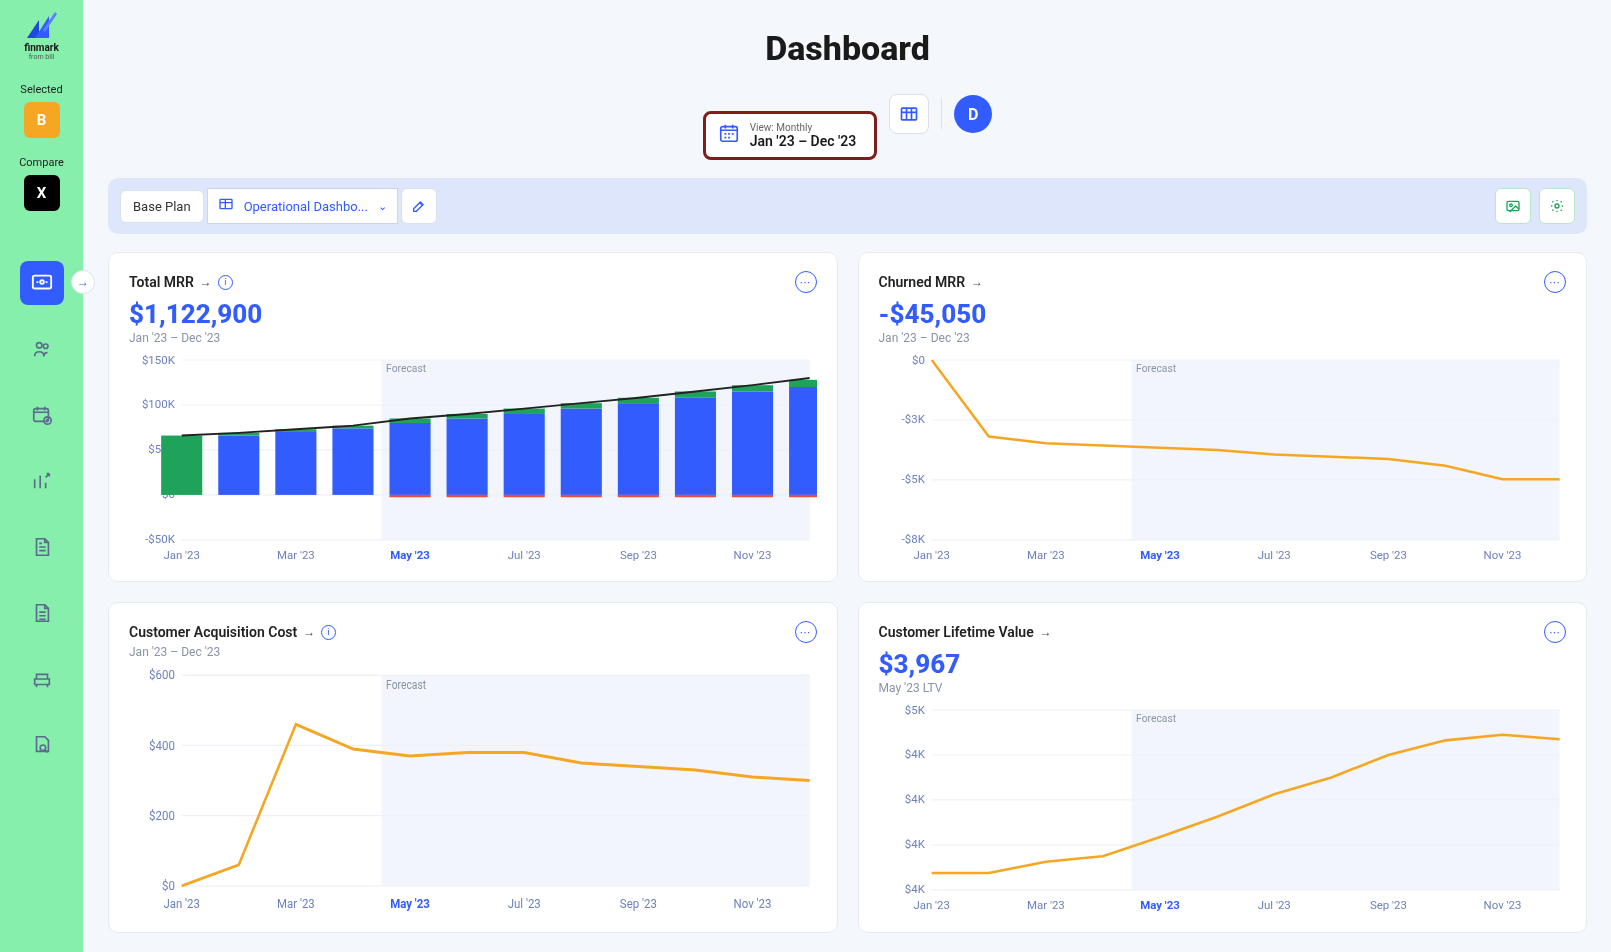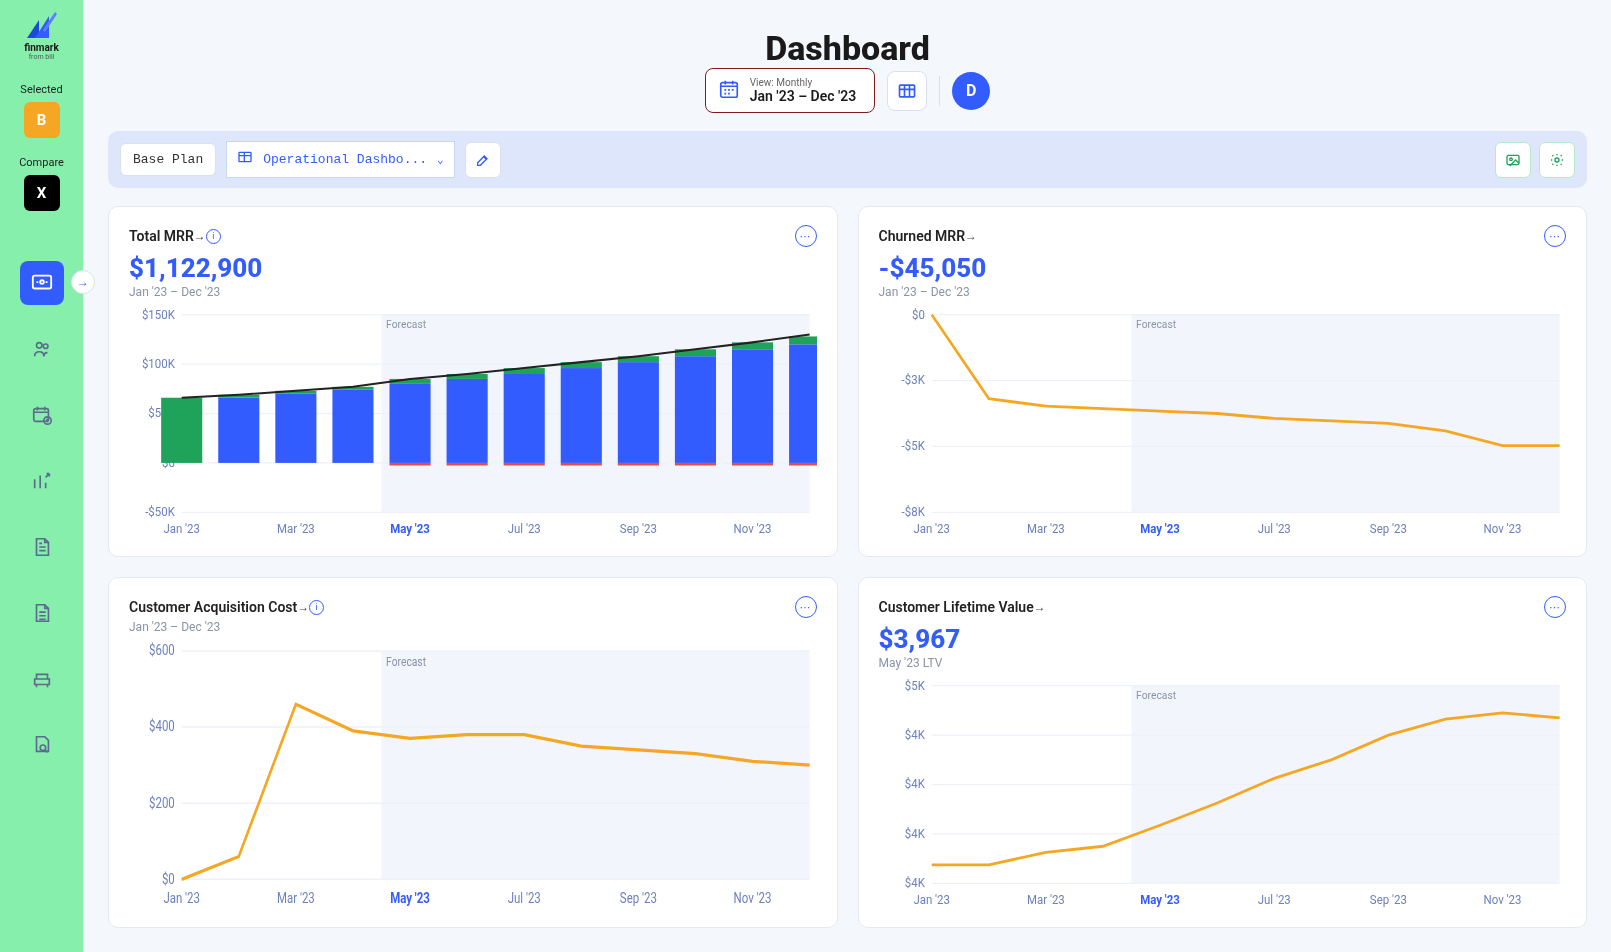--- a/index.html
+++ b/index.html
@@ -15,42 +15,42 @@
 .side-box.orange { background: #f5a623; }
 .side-box.black { background: #000; }
 .expand-btn { position: absolute; right: -12px; top: 270px; width: 24px; height: 24px; border-radius: 50%; background: #fff; border: 1px solid #d9e1ef; display:flex; align-items:center; justify-content:center; cursor:pointer; color:#335cff; font-size:12px;}
 .nav-icons { margin-top: 40px; display: flex; flex-direction: column; gap: 22px; align-items: center; width: 100%; }
 .nav-icon { width: 44px; height: 44px; display: flex; align-items: center; justify-content: center; border-radius: 8px; cursor: pointer; color: #5b6b8b; }
 .nav-icon.active { background: #335cff; color: #fff; }
 .main { flex: 1; display: flex; flex-direction: column; overflow: hidden; }
 .header { display: flex; align-items: center; justify-content: space-between; padding: 28px 32px 18px 32px; flex-direction: column; }
 .h-title { font-size: 34px; font-weight: 800; }
 .h-right { display: flex; align-items: center; gap: 12px; }
-.date-picker { background: #fff; border: 1px solid #7f1d1d; border-radius: 8px; padding: 8px 18px 8px 12px; display:flex; align-items:flex-end; gap:10px; cursor:pointer;}
+.date-picker { background: #fff; border: 3px solid #7f1d1d; border-radius: 8px; padding: 8px 18px 8px 12px; display:flex; align-items:flex-start; gap:10px; cursor:pointer;margin-top:43px;}
 .date-picker .cal { color: #335cff; }
 .date-picker .dp-text { display:flex; flex-direction:column; }
 .date-picker .dp-label { font-size: 10px; color: #666; }
 .date-picker .dp-range { font-size: 14px; font-weight: 600; }
 .icon-btn { width: 40px; height: 40px; background: #fff; border:1px solid #d9e1ef; border-radius:8px; display:flex; align-items:center; justify-content:center; cursor:pointer; color:#335cff; }
 .h-divider { width:1px; height:30px; background:#d9e1ef; }
 .avatar { width: 38px; height: 38px; border-radius:50%; background:#335cff; color:#fff; font-weight:700; display:flex; align-items:center; justify-content:center; cursor:pointer; }
 .toolbar { margin: 0 24px 18px 24px; background: #dde6fb; border-radius: 10px; padding: 10px 12px; display:flex; align-items:center; gap:10px; }
-.tb-left { display:flex; gap:10px; align-items:center; flex:1;font-family:Liberation Mono, monospace; }
+.tb-left { display:flex; gap:3px; align-items:center; flex:1; }
 .tb-chip { background:#fff; border:1px solid #d9e1ef; border-radius:6px; padding:8px 12px; font-size:13px; color:#333; cursor:pointer; }
 .tb-select { background:#fff; border:1px solid #c9d6f2; border-radius:0; padding:7px 10px; display:flex; align-items:center; gap:10px; cursor:pointer; min-width:180px; }
 .tb-select .sel-icon { color:#335cff; }
 .tb-select .sel-text { font-size:13px; color:#335cff; flex:1; white-space:nowrap; overflow:hidden; text-overflow:ellipsis; }
 .tb-select .chev { color:#335cff; font-size:11px; }
 .tb-icon { width:36px; height:36px; background:#fff; border:1px solid #d9e1ef; border-radius:6px; display:flex; align-items:center; justify-content:center; color:#335cff; cursor:pointer;}
 .tb-right { display:flex; gap:8px; }
 .tb-right .tb-icon { border-color:#b7e9c8; color:#1fa35a; }
 .grid { flex:1; overflow:auto; padding: 0 24px 24px 24px; display:grid; grid-template-columns: 1fr 1fr; gap: 20px; }
 .card { background:#fff; border:1px solid #e5e9f2; border-radius:10px; padding:18px 20px; display:flex; flex-direction:column; }
 .card-head { display:flex; align-items:center; justify-content:space-between; }
-.card-title-row { display:flex; align-items:center; gap:0; }
+.card-title-row { display:flex; align-items:center; gap:6px; }
 .card-title { font-size:14px; font-weight:600; color:#222; }
 .arrow-right { color:#444; font-size:12px; }
 .info-icon { width:15px; height:15px; border:1.3px solid #335cff; border-radius:50%; color:#335cff; font-size:9px; display:flex; align-items:center; justify-content:center; }
 .card-menu { width:22px; height:22px; border:1.3px solid #335cff; border-radius:50%; color:#335cff; display:flex; align-items:center; justify-content:center; cursor:pointer; font-size:11px; letter-spacing:1px;}
 .card-value { font-size:26px; font-weight:800; color:#335cff; margin-top:6px; }
 .card-value.neg { color:#335cff; }
 .card-sub { font-size:12px; color:#8a94a6; margin-top:2px; margin-bottom:8px; }
 .chart-area { flex:1; position:relative; min-height:170px;text-align:center; }
 svg.chart { width:100%; height:100%; }
 .y-tick { fill:#6c80bc; font-size:10px; }

